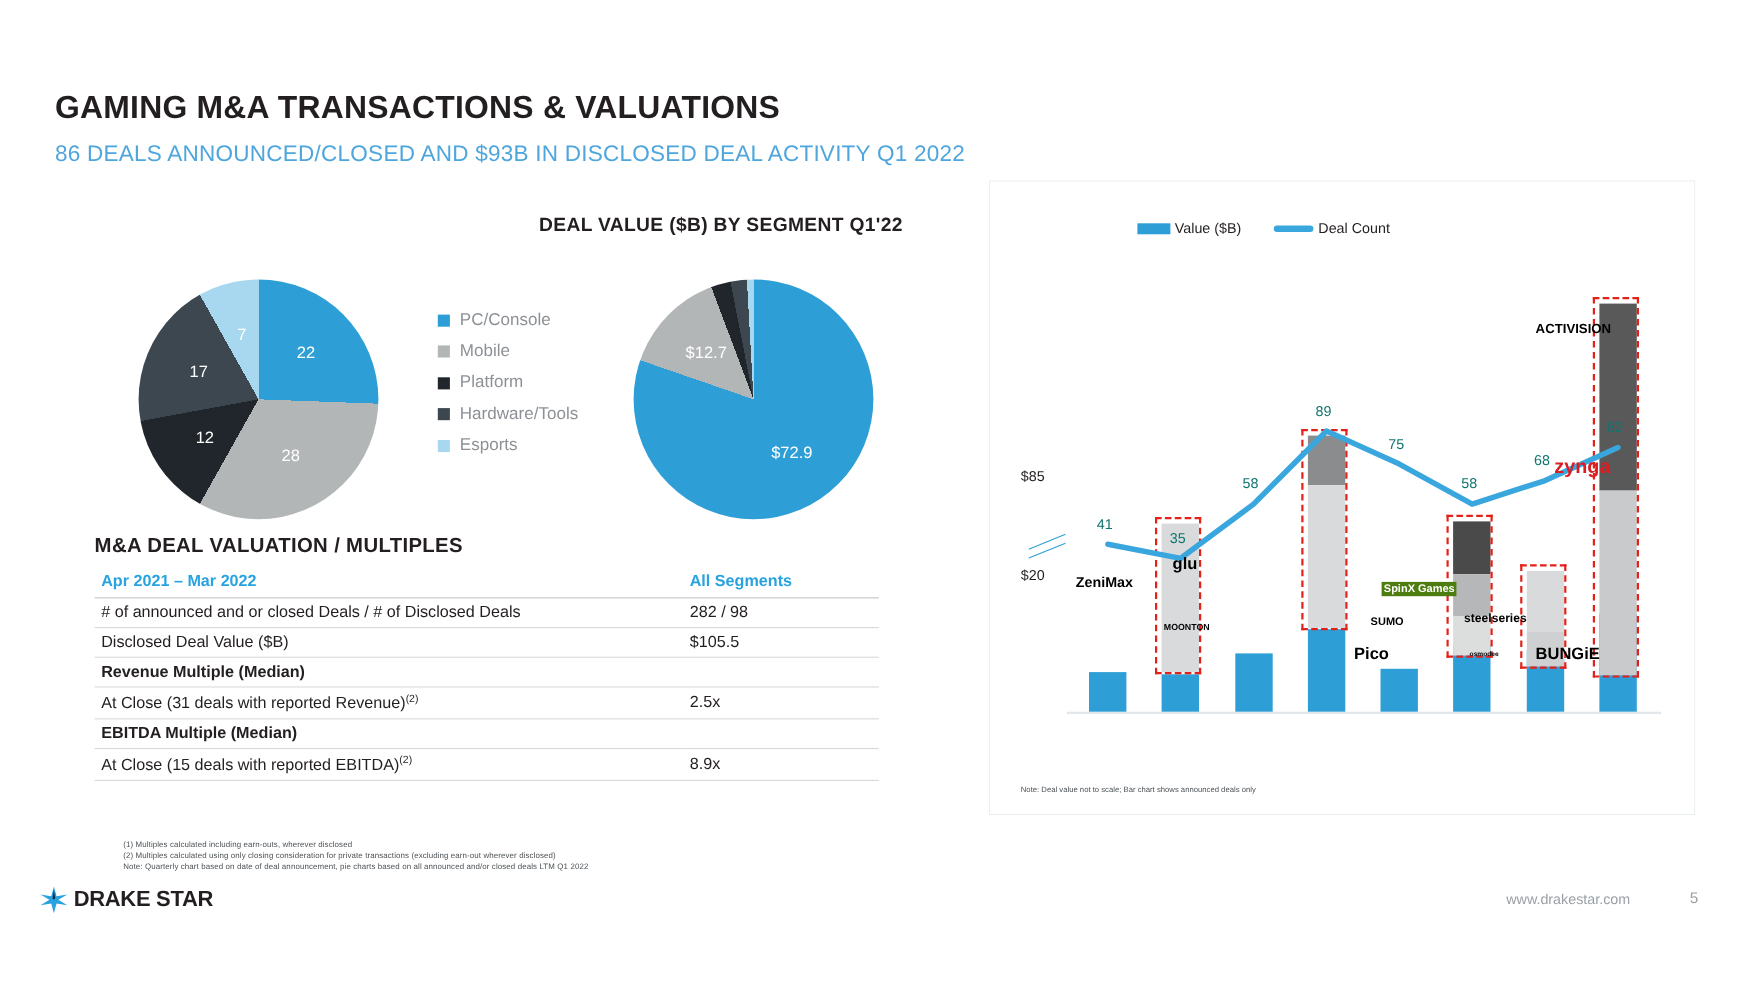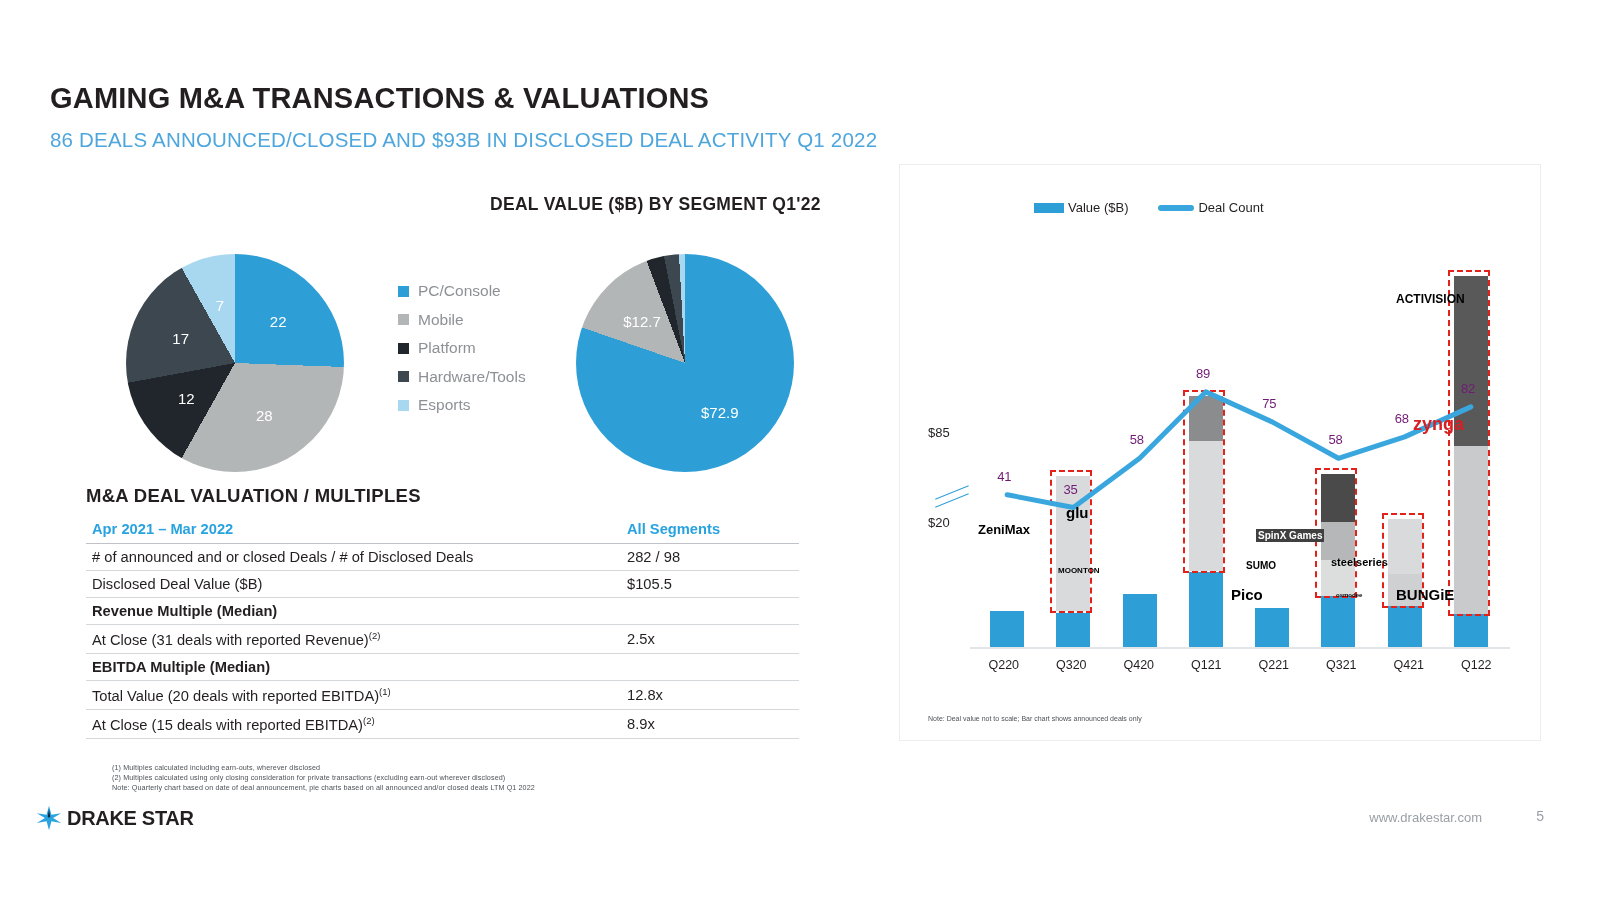--- a/index.html
+++ b/index.html
@@ -124,21 +124,21 @@
   }
   .stack {
     position: absolute; width: 34px;
   }
   .stack .seg { width: 100%; }
   .dash {
     position: absolute; border: 2px dashed #e32119; box-sizing: content-box;
     margin: -4px 0 0 -4px; padding: 2px;
   }
   .dot-lbl {
-    position: absolute; font-size: 13px; color: #701a75; white-space: nowrap;
+    position: absolute; font-size: 13px; color: #0f766e; white-space: nowrap;
   }
   .panel-note {
     position: absolute; left: 28px; top: 550px; font-size: 7px; color: #4d5256;
     white-space: nowrap;
   }
   .logo-tag {
     position: absolute; font-weight: bold; color: #000; white-space: nowrap;
   }
   svg.linechart { position: absolute; inset: 0; overflow: visible; }
 
@@ -229,24 +229,20 @@
         </tr>
         <tr>
           <td>At Close (31 deals with reported Revenue)<sup>(2)</sup></td>
           <td class="val">2.5x</td>
         </tr>
         <tr class="grp">
           <td>EBITDA Multiple (Median)</td>
           <td class="val"></td>
         </tr>
         <tr>
-          <td>Total Value (20 deals with reported EBITDA)<sup>(1)</sup></td>
-          <td class="val">12.8x</td>
-        </tr>
-        <tr>
           <td>At Close (15 deals with reported EBITDA)<sup>(2)</sup></td>
           <td class="val">8.9x</td>
         </tr>
       </tbody>
   </table>
 
   <div class="fn" id="fn1">(1) Multiples calculated including earn-outs, wherever disclosed</div>
   <div class="fn" id="fn2">(2) Multiples calculated using only closing consideration for private transactions (excluding earn-out wherever disclosed)</div>
   <div class="fn" id="fn3">Note: Quarterly chart based on date of deal announcement, pie charts based on all announced and/or closed deals LTM Q1 2022</div>
 
@@ -266,30 +262,20 @@
 
       <div class="yaxis-lbl" id="y85">$85</div>
       <div class="yaxis-lbl" id="y20">$20</div>
       <div class="axis-break">
           <i></i>
           <i></i>
         </div>
 
       <div class="plot" id="plot"></div>
       <div class="xaxis"></div>
-      <div class="xlabels" id="xlabels">
-          <div>Q220</div>
-          <div>Q320</div>
-          <div>Q420</div>
-          <div>Q121</div>
-          <div>Q221</div>
-          <div>Q321</div>
-          <div>Q421</div>
-          <div>Q122</div>
-        </div>
 
     <div class="bar" style="left: 64.125px; height: 36.3235px; bottom: 59px;"></div>
         <div class="bar" style="left: 130.375px; height: 33.5294px; bottom: 59px;"></div>
         <div class="bar" style="left: 196.625px; height: 53.0882px; bottom: 59px;"></div>
         <div class="bar" style="left: 262.875px; height: 75.4412px; bottom: 59px;"></div>
         <div class="bar" style="left: 329.125px; height: 39.1176px; bottom: 59px;"></div>
         <div class="bar" style="left: 395.375px; height: 61.4706px; bottom: 59px;"></div>
         <div class="bar" style="left: 461.625px; height: 55.8824px; bottom: 59px;"></div>
         <div class="bar" style="left: 527.875px; height: 89.4118px; bottom: 59px;"></div>
         <div class="stack" style="left: 130.375px; bottom: 95px; height: 135px; position: absolute;">
@@ -324,21 +310,21 @@
         <div class="dot-lbl" style="left: 137.375px; top: 307.571px;">35</div>
         <div class="dot-lbl" style="left: 203.625px; top: 258.286px;">58</div>
         <div class="dot-lbl" style="left: 269.875px; top: 191.857px;">89</div>
         <div class="dot-lbl" style="left: 336.125px; top: 221.857px;">75</div>
         <div class="dot-lbl" style="left: 402.375px; top: 258.286px;">58</div>
         <div class="dot-lbl" style="left: 468.625px; top: 236.857px;">68</div>
         <div class="dot-lbl" style="left: 534.875px; top: 206.857px;">82</div>
         <div class="logo-tag" style="left: 52px; top: 348px; font-size: 13px;">ZeniMax</div>
         <div class="logo-tag" style="left: 140px; top: 330px; font-size: 15px;">glu</div>
         <div class="logo-tag" style="left: 132px; top: 392px; font-size: 8px;">MOONTON</div>
-        <div class="logo-tag" style="left: 330px; top: 355px; font-size: 10px; color: rgb(255, 255, 255); background: #404040; padding: 1px 2px;">SpinX Games</div>
+        <div class="logo-tag" style="left: 330px; top: 355px; font-size: 10px; color: rgb(255, 255, 255); background: #4d7c0f; padding: 1px 2px;">SpinX Games</div>
         <div class="logo-tag" style="left: 320px; top: 386px; font-size: 10px;">SUMO</div>
         <div class="logo-tag" style="left: 305px; top: 412px; font-size: 15px;">Pico</div>
         <div class="logo-tag" style="left: 405px; top: 382px; font-size: 11px;">steelseries</div>
         <div class="logo-tag" style="left: 410px; top: 418px; font-size: 6px;">osmodee</div>
         <div class="logo-tag" style="left: 470px; top: 118px; font-size: 12px;">ACTIVISION</div>
         <div class="logo-tag" style="left: 487px; top: 240px; font-size: 18px; color: rgb(216, 30, 34);">zynga</div>
         <div class="logo-tag" style="left: 470px; top: 412px; font-size: 15px;">BUNGiE</div>
       </div>
     <div class="panel-note">Note: Deal value not to scale; Bar chart shows announced deals only</div>
   </div>

